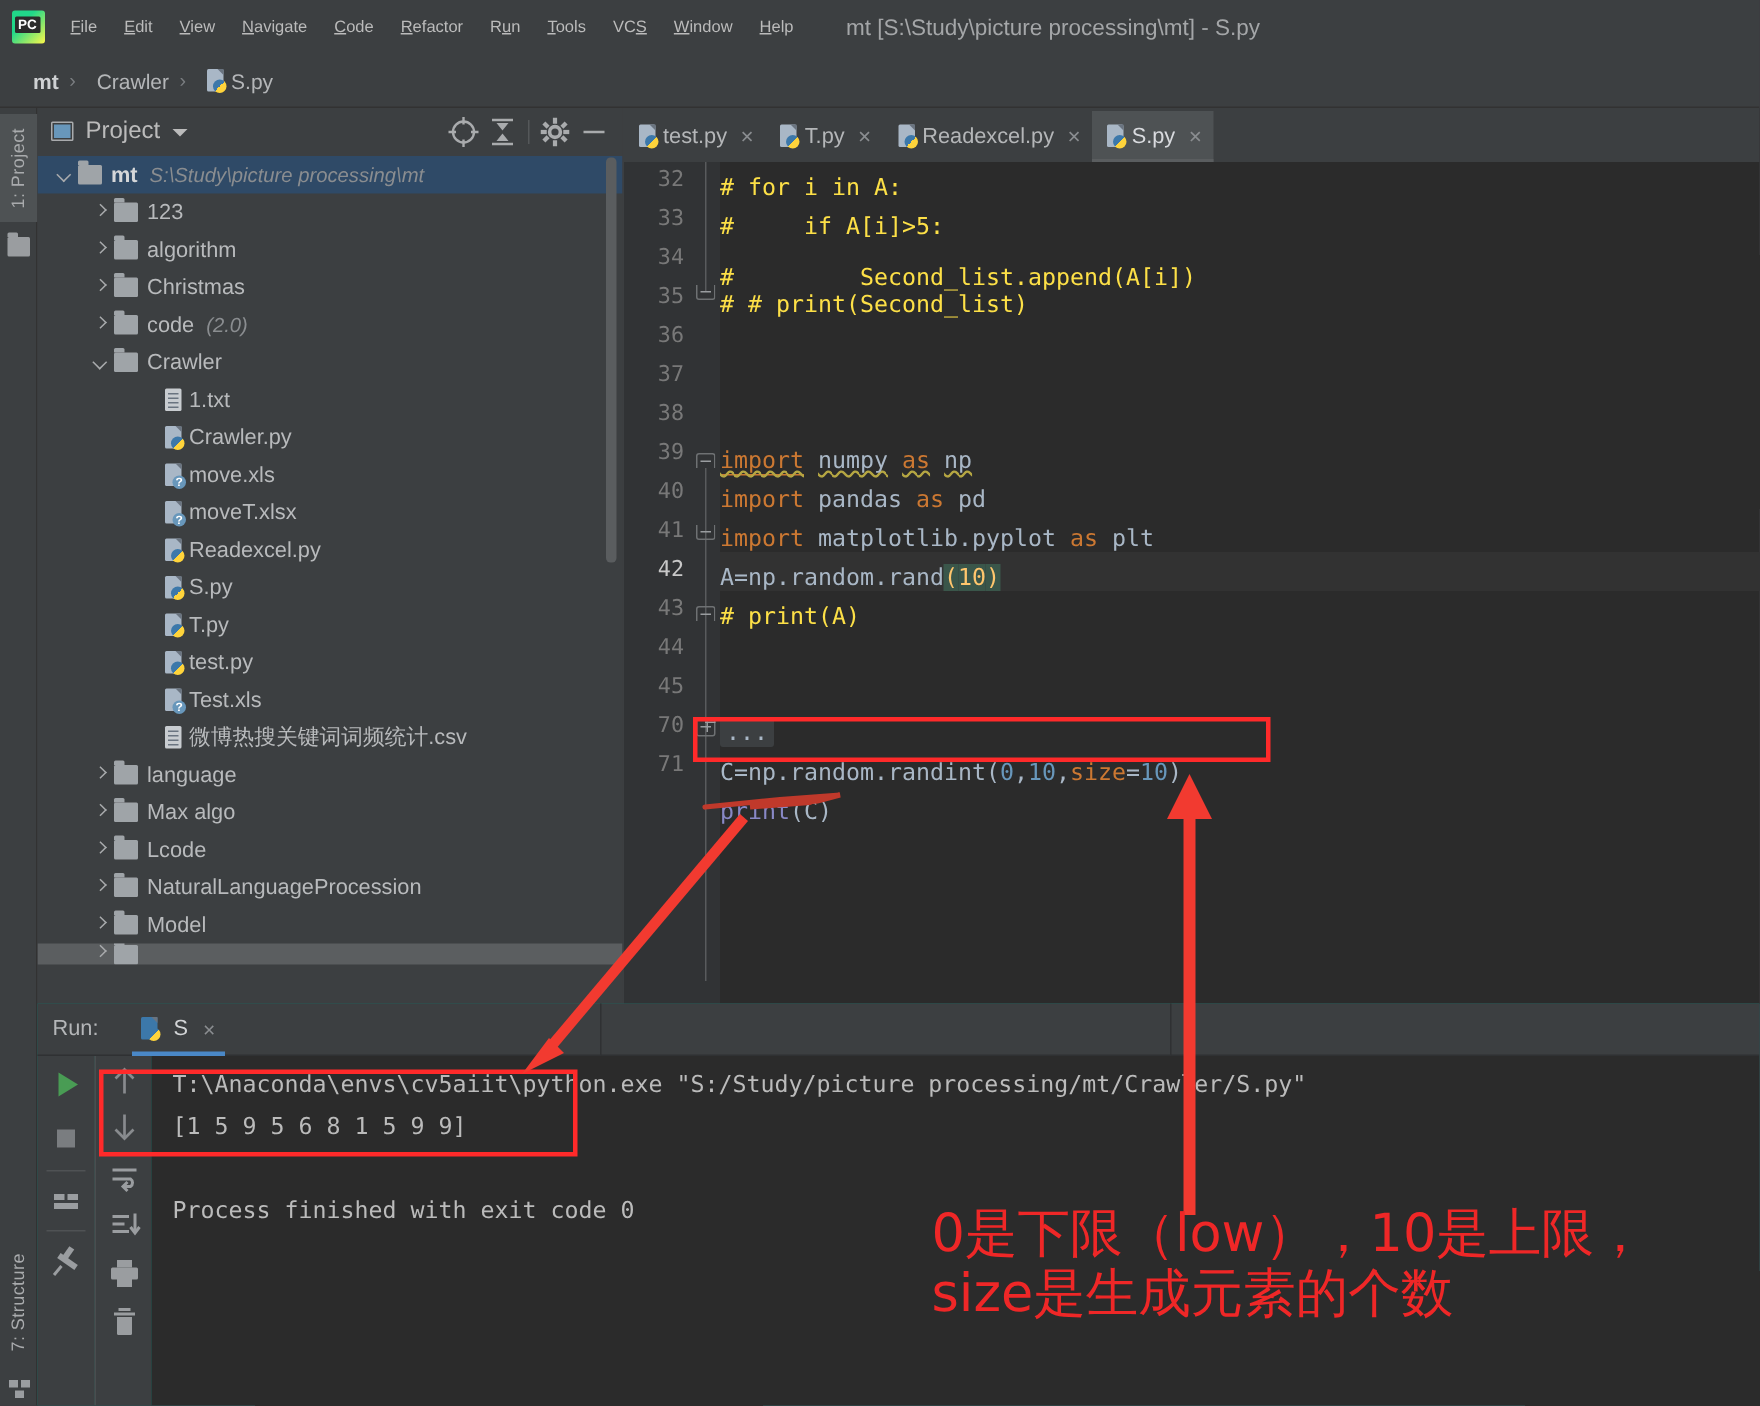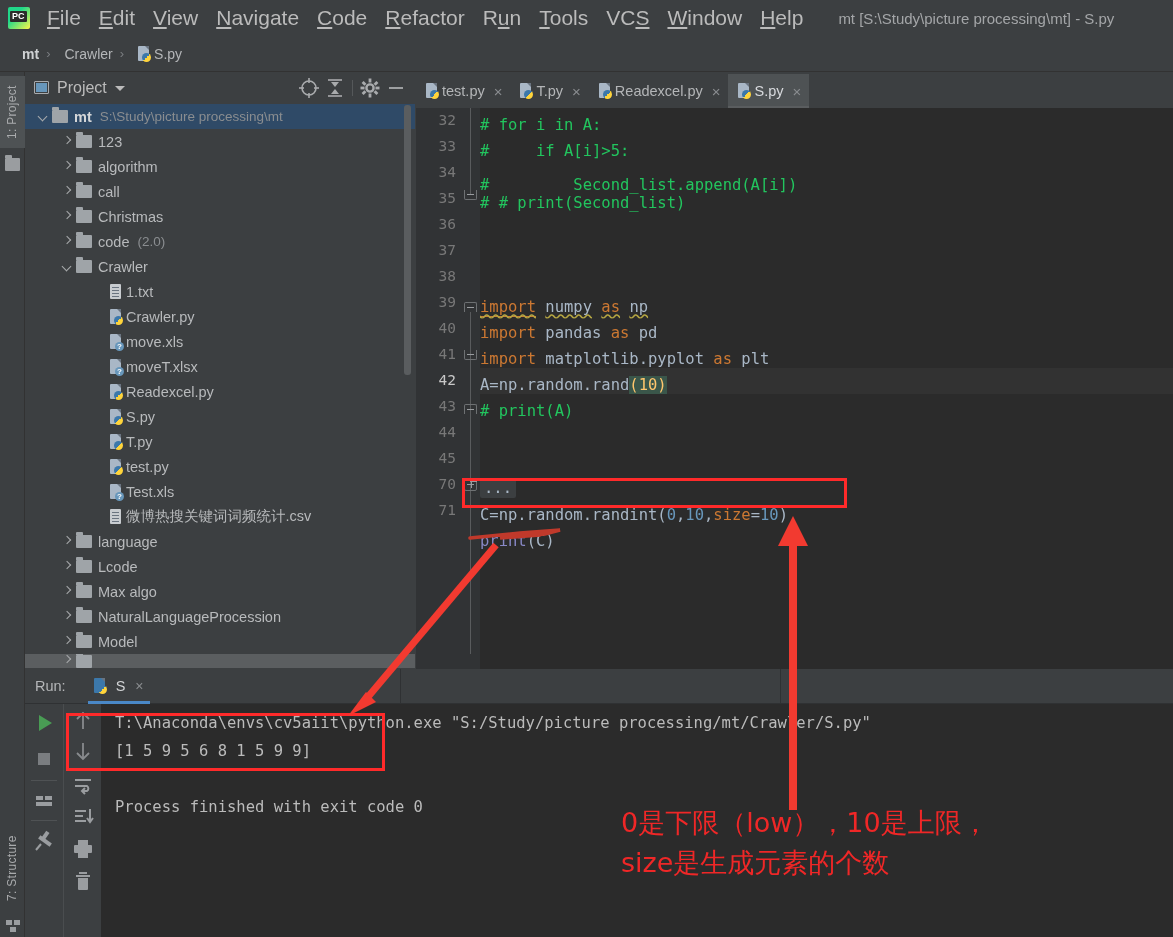--- a/index.html
+++ b/index.html
@@ -20,21 +20,21 @@
     width: 22px; height: 22px; margin-left: 8px; margin-right: 8px;
     background: linear-gradient(135deg,#21d789 0%,#21d789 35%,#fcf84a 100%);
     border-radius: 2px; position: relative; flex: 0 0 auto;
   }
   .pc-logo::after {
     content: "PC"; position: absolute; left: 2px; top: 4px;
     font-size: 9px; font-weight: bold; color: #111; background: #2b2b2b;
     color: #ffffff; padding: 1px 2px; border-radius: 1px; line-height: 1;
   }
   .menu-item {
-    font-size: 21px; color: #bbbbbb; padding: 3px 9px; cursor: default;
+    font-size: 11px; color: #bbbbbb; padding: 3px 9px; cursor: default;
     white-space: nowrap;
   }
   .menu-item u { text-decoration: underline; }
   .win-title {
     font-size: 15px; color: #a4a6a8; margin-left: 26px; white-space: nowrap;
   }
 
   
   .breadcrumb {
     position: absolute; left: 0; top: 36px; width: 1173px; height: 36px;
@@ -157,21 +157,21 @@
     transform: rotate(45deg);
   }
   .folder-ico {
     width: 16px; height: 13px; background: #9fa4a8; border-radius: 1px;
     position: relative; flex:0 0 auto; margin-right: 6px;
   }
   .folder-ico::before {
     content:""; position:absolute; left:0; top:-3px; width:7px; height:3px;
     background:#9fa4a8; border-radius: 1px 1px 0 0;
   }
-  .dim { color: #8a8d90; margin-left: 8px; font-size: 13.5px; }
+  .dim { color: #8a8d90; margin-left: 8px; font-size: 13.5px; font-style: italic; }
 
   
   .tree-sb {
     position: absolute; right: 0; top: 0; width: 7px; background: #5a5d5f;
     border-radius: 3px;
   }
 
   
   .editor-area {
     position: absolute; left: 416px; top: 72px; width: 757px; height: 597px;
@@ -242,21 +242,21 @@
     background: #2b2b2b; overflow: hidden;
   }
   .cline {
     position: absolute; left: 0; height: 26px; line-height: 26px;
     font-family: "DejaVu Sans Mono", monospace; font-size: 15.5px;
     white-space: pre; color: #a9b7c6;
   }
   .hl-row {
     position: absolute; left: 0; width: 757px; height: 26px; background: #323232;
   }
-  .c-comment { color: #22c55e; }
+  .c-comment { color: #fde047; }
   .c-kw { color: #cc7832; }
   .c-ident { color: #a9b7c6; }
   .c-num { color: #6897bb; }
   .c-param { color: #cc7832; }
   .c-print { color: #8888c6; }
   .c-match { background: #3a564a; color: #ffc66d; }
   .squiggle {
     text-decoration: underline wavy #b5a642; text-decoration-skip-ink: none;
   }
   .underline-imp { border-bottom: 1px solid #cc7832; }
@@ -308,21 +308,21 @@
     background: #2b2b2b;
   }
   .cons-line {
     position: absolute; left: 14px; font-family: "DejaVu Sans Mono", monospace;
     font-size: 15.5px; color: #bbbbbb; white-space: pre;
   }
 
   
   .overlay { position: absolute; left:0; top:0; width:1173px; height:937px; pointer-events:none; }
   .anno-text {
-    position: absolute; color: #ef2727; font-size: 27px;
+    position: absolute; color: #ef2727; font-size: 35px;
     font-family: "DejaVu Sans", sans-serif; white-space: nowrap;
     line-height: 40px;
   }
   .red-box {
     position: absolute; border: 3px solid #ff2a2a;
   }
 </style>
 </head>
 <body>
 
@@ -428,25 +428,20 @@
         <span>123</span>
       </div>
       <div class="trow" style="padding-left:36px;">
         <span class="arrow right"></span>
         <span class="folder-ico"></span>
         <span>algorithm</span>
       </div>
       <div class="trow" style="padding-left:36px;">
         <span class="arrow right"></span>
         <span class="folder-ico"></span>
-        <span>call</span>
-      </div>
-      <div class="trow" style="padding-left:36px;">
-        <span class="arrow right"></span>
-        <span class="folder-ico"></span>
         <span>Christmas</span>
       </div>
       <div class="trow" style="padding-left:36px;">
         <span class="arrow right"></span>
         <span class="folder-ico"></span>
         <span>code</span>
         <span class="dim">(2.0)</span>
       </div>
       <div class="trow" style="padding-left:36px;">
         <span class="arrow down"></span>
@@ -524,26 +519,26 @@
       </div>
 
       <div class="trow" style="padding-left:36px;">
         <span class="arrow right"></span>
         <span class="folder-ico"></span>
         <span>language</span>
       </div>
       <div class="trow" style="padding-left:36px;">
         <span class="arrow right"></span>
         <span class="folder-ico"></span>
+        <span>Max algo</span>
+      </div>
+      <div class="trow" style="padding-left:36px;">
+        <span class="arrow right"></span>
+        <span class="folder-ico"></span>
         <span>Lcode</span>
-      </div>
-      <div class="trow" style="padding-left:36px;">
-        <span class="arrow right"></span>
-        <span class="folder-ico"></span>
-        <span>Max algo</span>
       </div>
       <div class="trow" style="padding-left:36px;">
         <span class="arrow right"></span>
         <span class="folder-ico"></span>
         <span>NaturalLanguageProcession</span>
       </div>
       <div class="trow" style="padding-left:36px;">
         <span class="arrow right"></span>
         <span class="folder-ico"></span>
         <span>Model</span>

